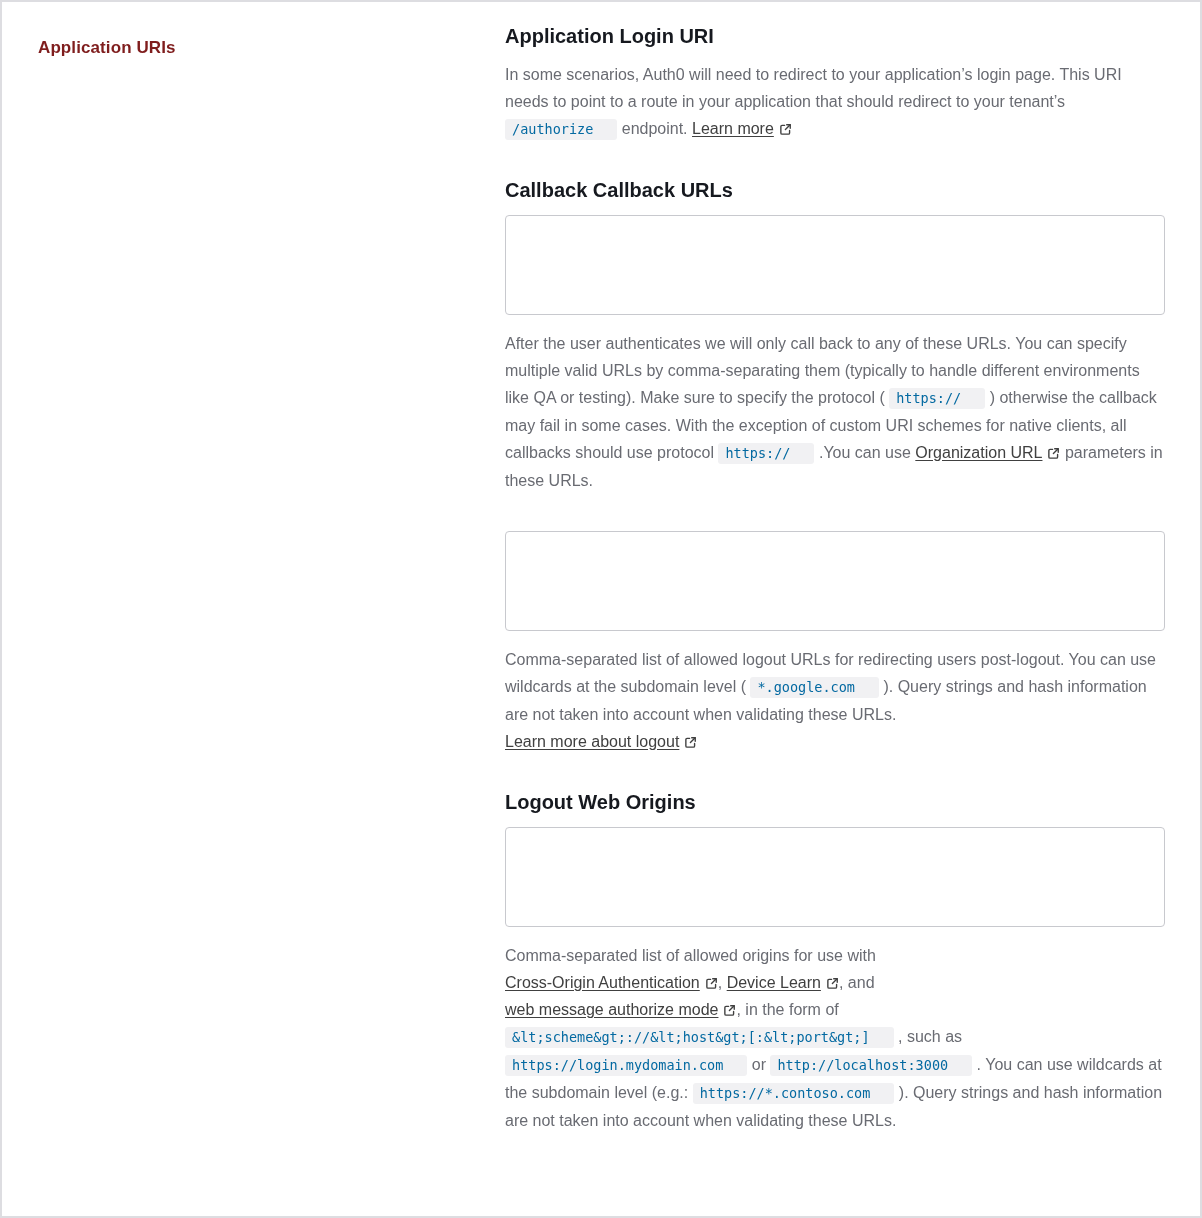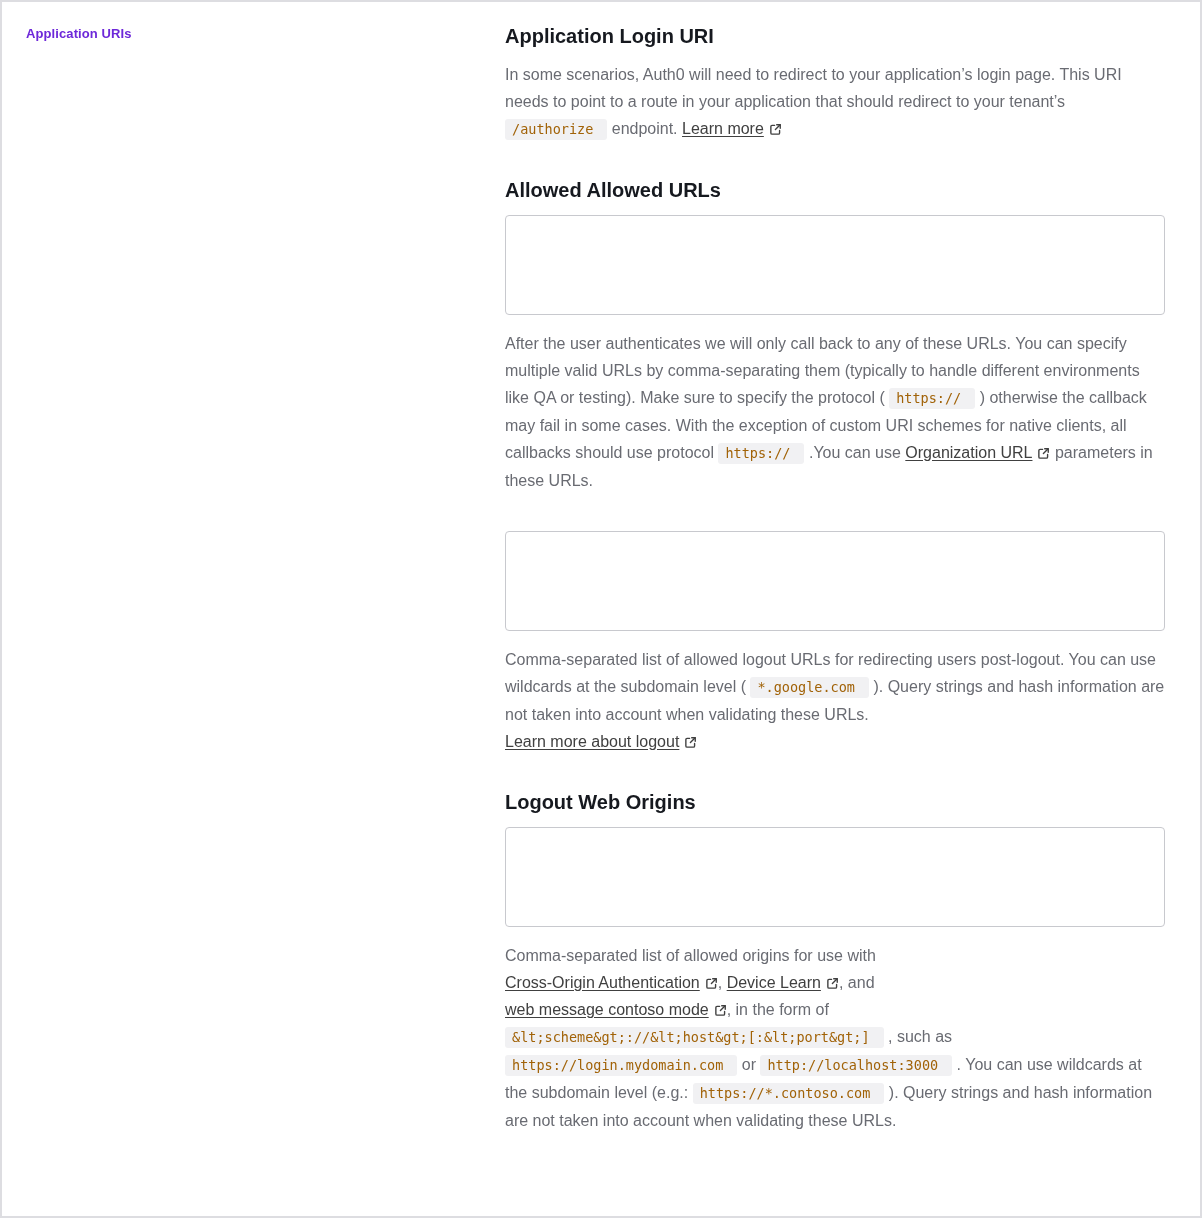--- a/index.html
+++ b/index.html
@@ -16,24 +16,24 @@
     background: #ffffff;
     display: flex;
     padding: 24px 35px 24px 24px;
     overflow: hidden;
   }
   .left-col {
     width: 479px;
     flex: 0 0 479px;
   }
   .section-title {
-    margin: 0;
-    font-size: 13px;
+    margin: 12px;
+    font-size: 17px;
     font-weight: 700;
-    color: #6d28d9;
+    color: #7f1d1d;
     letter-spacing: 0.1px;
   }
   .right-col {
     flex: 1 1 auto;
     max-width: 662px;
   }
   .field { margin-bottom: 37px; }
   .field:last-child { margin-bottom: 0; }
   .flabel {
     display: block;
@@ -59,24 +59,24 @@
   .text-area { height: 100px; padding: 10px 15px; resize: none; }
   .help {
     margin: 15px 0 0 0;
     font-size: 16px;
     line-height: 27px;
     color: #696b72;
   }
   .chip {
     font-family: "DejaVu Sans Mono", "Liberation Mono", monospace;
     font-size: 13.5px;
-    color: #a16207;
+    color: #0369a1;
     background: #f1f1f3;
     border-radius: 3px;
-    padding: 2px 14px 3px 7px;
+    padding: 2px 24px 3px 7px;
     white-space: nowrap;
   }
   .hlink {
     color: #404040;
     text-underline-offset: 2px;
     white-space: nowrap;
     cursor: pointer;
   }
   .ext-icon {
     margin-left: 5px;
@@ -95,21 +95,21 @@
     <div class="field">
       <label class="flabel">Application Login URI</label>
       <p class="help">In some scenarios, Auth0 will need to redirect to your application’s login page. This URI needs to point to a route in your application that should redirect to your tenant’s <code class="chip">/authorize</code> endpoint. <a class="hlink" href="#"><span>Learn more</span><svg class="ext-icon" width="13" height="13" viewBox="0 0 14 14" fill="none" stroke="currentColor" stroke-width="1.5" stroke-linecap="round" stroke-linejoin="round">
               <path d="M6 2.6 H3.3 C2.6 2.6 2 3.2 2 3.9 V10.7 C2 11.4 2.6 12 3.3 12 H10.1 C10.8 12 11.4 11.4 11.4 10.7 V8"></path>
               <path d="M8.3 1.9 H12.1 V5.7"></path>
               <path d="M12 2 L6.9 7.1"></path>
             </svg></a></p>
     </div>
 
     <div class="field">
-      <label class="flabel">Allowed Allowed URLs</label>
+      <label class="flabel">Callback Callback URLs</label>
       <textarea class="text-area" value="" style=""></textarea>
       <p class="help">After the user authenticates we will only call back to any of these URLs. You can specify multiple valid URLs by comma-separating them (typically to handle different environments like QA or testing). Make sure to specify the protocol ( <code class="chip">https://</code> ) otherwise the callback may fail in some cases. With the exception of custom URI schemes for native clients, all callbacks should use protocol <code class="chip">https://</code> .You can use <a class="hlink" href="#"><span>Organization URL</span><svg class="ext-icon" width="13" height="13" viewBox="0 0 14 14" fill="none" stroke="currentColor" stroke-width="1.5" stroke-linecap="round" stroke-linejoin="round">
               <path d="M6 2.6 H3.3 C2.6 2.6 2 3.2 2 3.9 V10.7 C2 11.4 2.6 12 3.3 12 H10.1 C10.8 12 11.4 11.4 11.4 10.7 V8"></path>
               <path d="M8.3 1.9 H12.1 V5.7"></path>
               <path d="M12 2 L6.9 7.1"></path>
             </svg></a> parameters in these URLs.</p>
     </div>
 
     <div class="field">
       <textarea class="text-area" value="" style=""></textarea>
@@ -124,21 +124,21 @@
       <label class="flabel">Logout Web Origins</label>
       <textarea class="text-area" value="" style=""></textarea>
       <p class="help">Comma-separated list of allowed origins for use with <br><a class="hlink" href="#"><span>Cross-Origin Authentication</span><svg class="ext-icon" width="13" height="13" viewBox="0 0 14 14" fill="none" stroke="currentColor" stroke-width="1.5" stroke-linecap="round" stroke-linejoin="round">
               <path d="M6 2.6 H3.3 C2.6 2.6 2 3.2 2 3.9 V10.7 C2 11.4 2.6 12 3.3 12 H10.1 C10.8 12 11.4 11.4 11.4 10.7 V8"></path>
               <path d="M8.3 1.9 H12.1 V5.7"></path>
               <path d="M12 2 L6.9 7.1"></path>
             </svg></a>, <a class="hlink" href="#"><span>Device Learn</span><svg class="ext-icon" width="13" height="13" viewBox="0 0 14 14" fill="none" stroke="currentColor" stroke-width="1.5" stroke-linecap="round" stroke-linejoin="round">
               <path d="M6 2.6 H3.3 C2.6 2.6 2 3.2 2 3.9 V10.7 C2 11.4 2.6 12 3.3 12 H10.1 C10.8 12 11.4 11.4 11.4 10.7 V8"></path>
               <path d="M8.3 1.9 H12.1 V5.7"></path>
               <path d="M12 2 L6.9 7.1"></path>
-            </svg></a>, and <br><a class="hlink" href="#"><span>web message contoso mode</span><svg class="ext-icon" width="13" height="13" viewBox="0 0 14 14" fill="none" stroke="currentColor" stroke-width="1.5" stroke-linecap="round" stroke-linejoin="round">
+            </svg></a>, and <br><a class="hlink" href="#"><span>web message authorize mode</span><svg class="ext-icon" width="13" height="13" viewBox="0 0 14 14" fill="none" stroke="currentColor" stroke-width="1.5" stroke-linecap="round" stroke-linejoin="round">
               <path d="M6 2.6 H3.3 C2.6 2.6 2 3.2 2 3.9 V10.7 C2 11.4 2.6 12 3.3 12 H10.1 C10.8 12 11.4 11.4 11.4 10.7 V8"></path>
               <path d="M8.3 1.9 H12.1 V5.7"></path>
               <path d="M12 2 L6.9 7.1"></path>
             </svg></a>, in the form of <br><code class="chip">&amp;lt;scheme&amp;gt;://&amp;lt;host&amp;gt;[:&amp;lt;port&amp;gt;]</code> , such as <br><code class="chip">https://login.mydomain.com</code> or <code class="chip">http://localhost:3000</code> . You can use wildcards at the subdomain level (e.g.: <code class="chip">https://*.contoso.com</code> ). Query strings and hash information are not taken into account when validating these URLs.</p>
     </div>
 
   </div>
 </div>
 
 </body></html>

